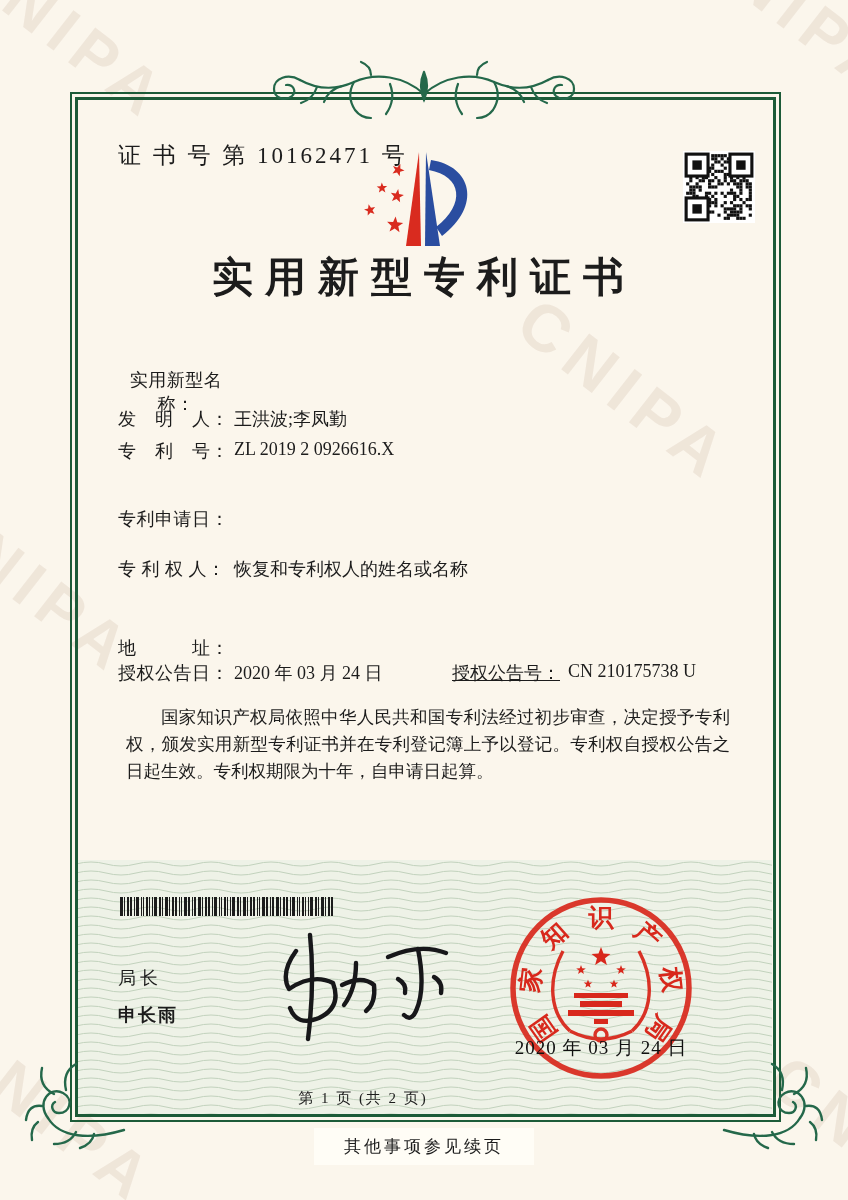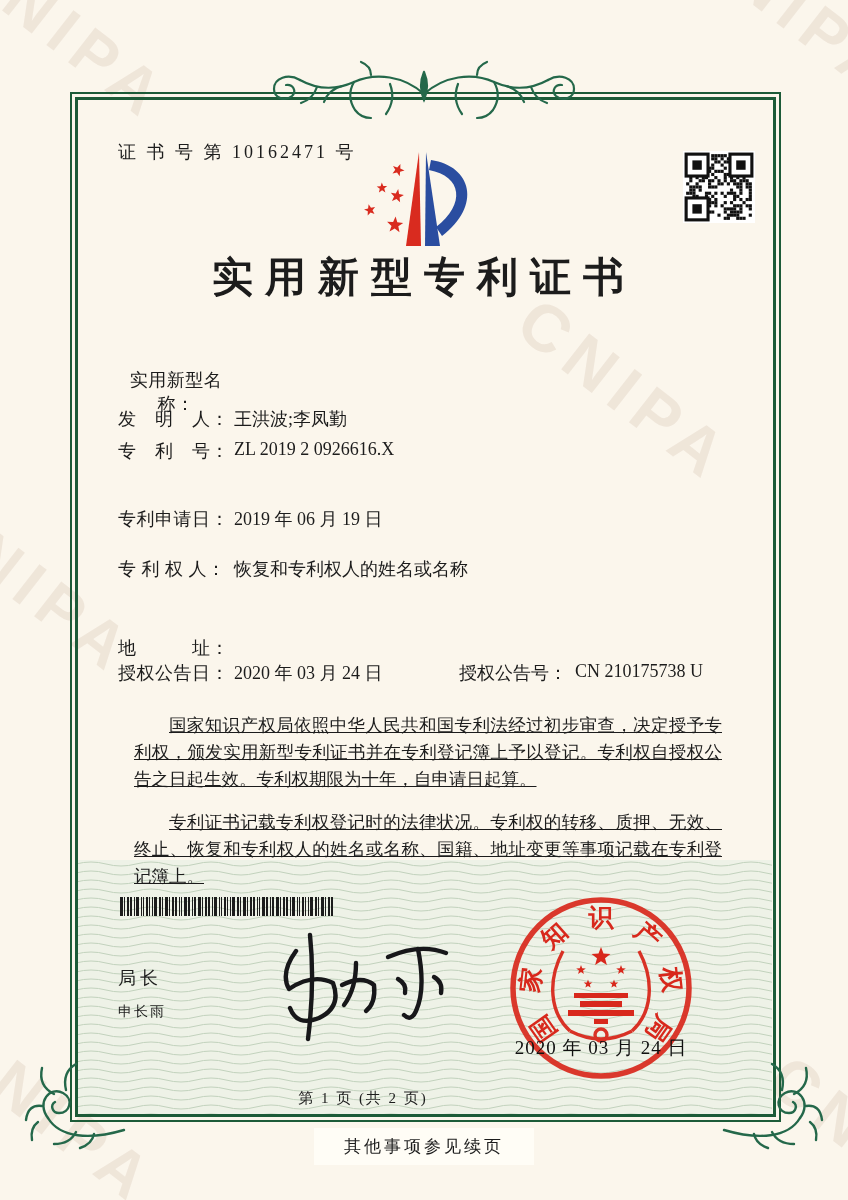--- a/index.html
+++ b/index.html
@@ -40,52 +40,52 @@
     left:76px;top:860px;width:696px;height:257px;
     background:#eef2e7;z-index:1;
   }
 
   .ornament-top{left:244px;top:60px;width:360px;height:64px;z-index:3;}
   .corner-fl{width:104px;height:104px;z-index:3;}
   .corner-bl{left:24px;top:1056px;}
   .corner-br{left:720px;top:1056px;transform:scaleX(-1);}
 
   .cert-no{
-    left:118px;top:140px;font-size:18px;letter-spacing:3px;z-index:3;
+    left:118px;top:140px;font-size:23px;letter-spacing:3px;z-index:3;
   }
 
   .logo{left:356px;top:144px;width:148px;height:114px;z-index:3;}
   .qr{left:683px;top:151px;width:72px;height:72px;background:#fff;z-index:3;}
 
   .title{
     left:0;top:250px;width:848px;text-align:center;
     font-size:41px;font-weight:bold;letter-spacing:12px;
     z-index:3;
   }
   .field-row{position:absolute;left:118px;width:630px;display:flex;font-size:18px;z-index:3;}
   .field-row .lbl{flex:0 0 116px;letter-spacing:.5px;}
   .field-row .val{flex:1;}
   .row-0{top:368px;text-align:center;}.row-1{top:407px;}.row-2{top:439px;}
   .row-3{top:507px;}.row-4{top:557px;}.row-5{top:636px;}
   .grant-row{top:661px;}
-  .grant-row .lbl2{flex:0 0 116px;margin-left:7px;}
+  .grant-row .lbl2{flex:0 0 116px;margin-left:0;text-decoration:underline;}
   .grant-row .val1{flex:0 0 218px;}
   .grant-row .val2{flex:1;}
 
   .paras{
     left:118px;top:696px;width:620px;z-index:3;
     font-size:17.5px;line-height:27px;text-align:justify;
   }
-  .paras p{margin:16px;text-indent:2em;text-decoration:underline;}
+  .paras p{margin:8px;text-indent:2em;}
 
   .barcode{left:120px;top:897px;width:216px;height:19px;z-index:3;font-size:0;}
   .barcode i{display:inline-block;height:19px;background:#1c1c1c;vertical-align:top;}
 
   .sig-title{left:118px;top:966px;font-size:18px;letter-spacing:4px;z-index:3;}
-  .sig-name{left:118px;top:1003px;font-size:14px;letter-spacing:2px;z-index:3;}
+  .sig-name{left:118px;top:1003px;font-size:18px;letter-spacing:2px;z-index:3;font-weight:bold;}
   .sig-hand{left:222px;top:925px;width:240px;height:122px;z-index:3;}
 
   .seal{left:506px;top:893px;width:190px;height:190px;z-index:4;}
   .seal-date{
     left:506px;top:1035px;width:190px;text-align:center;
     font-size:19px;letter-spacing:1px;color:#111;z-index:5;
   }
 
   .page-no{
     left:0;top:1089px;width:726px;text-align:center;
@@ -361,39 +361,37 @@
 <div class="field-row row-1">
   <span class="lbl">发　明　人：</span>
   <span class="val">王洪波;李凤勤</span>
 </div>
 <div class="field-row row-2">
   <span class="lbl">专　利　号：</span>
   <span class="val">ZL 2019 2 0926616.X</span>
 </div>
 <div class="field-row row-3">
   <span class="lbl">专利申请日：</span>
-  <span class="val">2019 年 06 月 19 日</span>
 </div>
 <div class="field-row row-4">
   <span class="lbl">专 利 权 人：</span>
   <span class="val">恢复和专利权人的姓名或名称</span>
 </div>
 <div class="field-row row-5">
   <span class="lbl">地　　　址：</span>
 </div>
 <div class="field-row grant-row">
   <span class="lbl">授权公告日：</span>
   <span class="val1">2020 年 03 月 24 日</span>
   <span class="lbl2">授权公告号：</span>
   <span class="val2">CN 210175738 U</span>
 </div>
 
 <div class="abs paras">
   <p>国家知识产权局依照中华人民共和国专利法经过初步审查，决定授予专利权，颁发实用新型专利证书并在专利登记簿上予以登记。专利权自授权公告之日起生效。专利权期限为十年，自申请日起算。</p>
-  <p>专利证书记载专利权登记时的法律状况。专利权的转移、质押、无效、终止、恢复和专利权人的姓名或名称、国籍、地址变更等事项记载在专利登记簿上。</p>
 </div>
 
 <div class="abs barcode" id="barcode"><i style="width: 3px; margin-right: 1px;"></i><i style="width: 1px; margin-right: 2px;"></i><i style="width: 2px; margin-right: 1px;"></i><i style="width: 2px; margin-right: 2px;"></i><i style="width: 1px; margin-right: 1px;"></i><i style="width: 3px; margin-right: 2px;"></i><i style="width: 1px; margin-right: 1px;"></i><i style="width: 1px; margin-right: 2px;"></i><i style="width: 2px; margin-right: 1px;"></i><i style="width: 1px; margin-right: 2px;"></i><i style="width: 1px; margin-right: 1px;"></i><i style="width: 3px; margin-right: 2px;"></i><i style="width: 2px; margin-right: 1px;"></i><i style="width: 1px; margin-right: 2px;"></i><i style="width: 3px; margin-right: 1px;"></i><i style="width: 1px; margin-right: 2px;"></i><i style="width: 2px; margin-right: 1px;"></i><i style="width: 2px; margin-right: 2px;"></i><i style="width: 1px; margin-right: 1px;"></i><i style="width: 1px; margin-right: 2px;"></i><i style="width: 3px; margin-right: 1px;"></i><i style="width: 2px; margin-right: 2px;"></i><i style="width: 1px; margin-right: 1px;"></i><i style="width: 2px; margin-right: 2px;"></i><i style="width: 3px; margin-right: 1px;"></i><i style="width: 1px; margin-right: 2px;"></i><i style="width: 2px; margin-right: 1px;"></i><i style="width: 2px; margin-right: 2px;"></i><i style="width: 1px; margin-right: 1px;"></i><i style="width: 3px; margin-right: 2px;"></i><i style="width: 1px; margin-right: 1px;"></i><i style="width: 1px; margin-right: 2px;"></i><i style="width: 2px; margin-right: 1px;"></i><i style="width: 1px; margin-right: 2px;"></i><i style="width: 1px; margin-right: 1px;"></i><i style="width: 3px; margin-right: 2px;"></i><i style="width: 2px; margin-right: 1px;"></i><i style="width: 1px; margin-right: 2px;"></i><i style="width: 3px; margin-right: 1px;"></i><i style="width: 1px; margin-right: 2px;"></i><i style="width: 2px; margin-right: 1px;"></i><i style="width: 2px; margin-right: 2px;"></i><i style="width: 1px; margin-right: 1px;"></i><i style="width: 1px; margin-right: 2px;"></i><i style="width: 3px; margin-right: 1px;"></i><i style="width: 2px; margin-right: 2px;"></i><i style="width: 1px; margin-right: 1px;"></i><i style="width: 2px; margin-right: 2px;"></i><i style="width: 3px; margin-right: 1px;"></i><i style="width: 1px; margin-right: 2px;"></i><i style="width: 2px; margin-right: 1px;"></i><i style="width: 2px; margin-right: 2px;"></i><i style="width: 1px; margin-right: 1px;"></i><i style="width: 3px; margin-right: 2px;"></i><i style="width: 1px; margin-right: 1px;"></i><i style="width: 1px; margin-right: 2px;"></i><i style="width: 2px; margin-right: 1px;"></i><i style="width: 1px; margin-right: 2px;"></i><i style="width: 1px; margin-right: 1px;"></i><i style="width: 3px; margin-right: 2px;"></i><i style="width: 2px; margin-right: 1px;"></i><i style="width: 1px; margin-right: 2px;"></i><i style="width: 3px; margin-right: 1px;"></i><i style="width: 1px; margin-right: 2px;"></i><i style="width: 2px; margin-right: 1px;"></i><i style="width: 2px; margin-right: 2px;"></i></div>
 
 <div class="abs sig-title">局长</div>
 <div class="abs sig-name">申长雨</div>
 <svg class="abs sig-hand" viewBox="0 0 240 122" xmlns="http://www.w3.org/2000/svg">
   <g stroke="#17171a" stroke-width="4.4" fill="none" stroke-linecap="round" stroke-linejoin="round">
     <path d="M74,26 q-16,22 -7,38 q24,-16 44,-6 q9,24 -14,35 q-22,9 -29,-10"></path>
     <path d="M88,10 q5,48 -2,104"></path>

